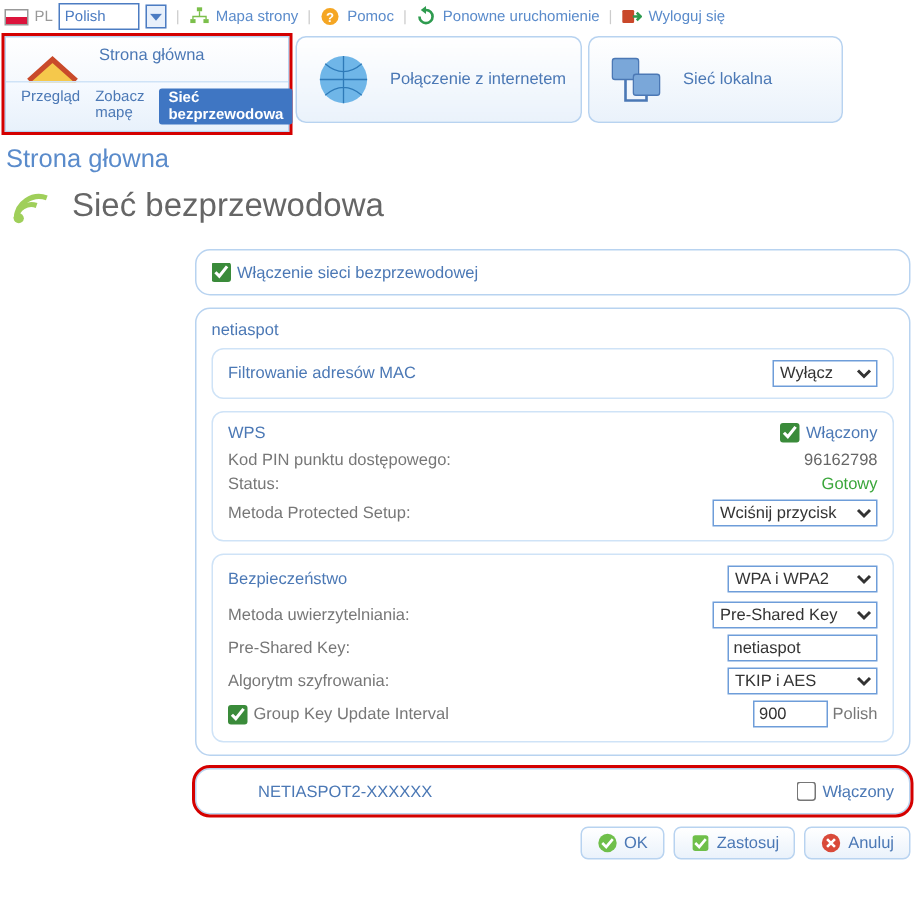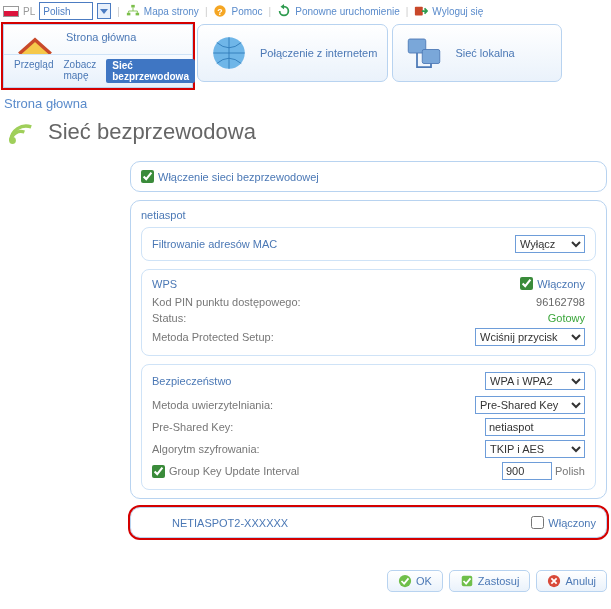--- a/index.html
+++ b/index.html
@@ -73,21 +73,21 @@
     background: linear-gradient(#f6faff,#e8f1fb);
     border-top: 1px solid #cfe3f7;
   }
   .navtab .subtabs .st { cursor:pointer; }
   .navtab .subtabs .st.active {
     background: #3f76c3; color: #fff;
     padding: 1px 6px; border-radius: 2px;
     font-weight: bold;
   }
   
-  .crumb { color: #5a8bcb; font-size: 13px; padding: 6px 4px 0; }
+  .crumb { color: #5a8bcb; font-size: 17px; padding: 6px 4px 0; }
   .page-head { display: flex; align-items: center; gap: 10px; padding: 4px 4px 12px; }
   .page-head h1 { font-size: 22px; color: #666; font-weight: normal; }
   .wifi-icon { width: 34px; height: 34px; }
   
   .panels { padding-left: 130px; padding-right: 4px; display: flex; flex-direction: column; gap: 8px; justify-content: center; }
   .panel {
     border: 1px solid #b8d3f0;
     border-radius: 10px;
     padding: 8px 10px;
   }
@@ -141,21 +141,20 @@
   }
   input[type=checkbox]{ accent-color:#3a8b3a; width:13px; height:13px; }
   .chk-wrap { display: inline-flex; align-items:center; gap:4px; color:#4b78b5;}
   .highlight-red { outline: 2px solid #d40000; padding-left: 41px; }
   
   .btnbar {
     display: flex;
     justify-content: flex-end;
     gap: 6px;
     padding: 8px 4px 4px;
-    margin-top: 24px;
   }
   .btn {
     border: 1px solid #b8d3f0;
     border-radius: 5px;
     background: linear-gradient(#fff,#eaf2fb);
     padding: 3px 10px;
     display: inline-flex;
     align-items: center;
     gap: 4px;
     color: #4b78b5;

